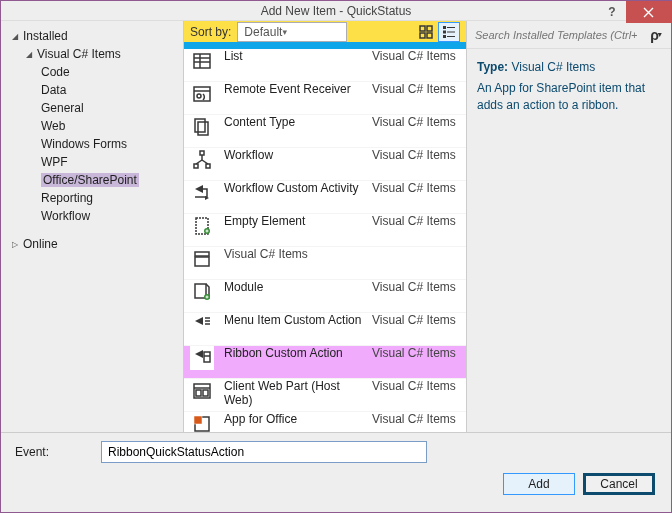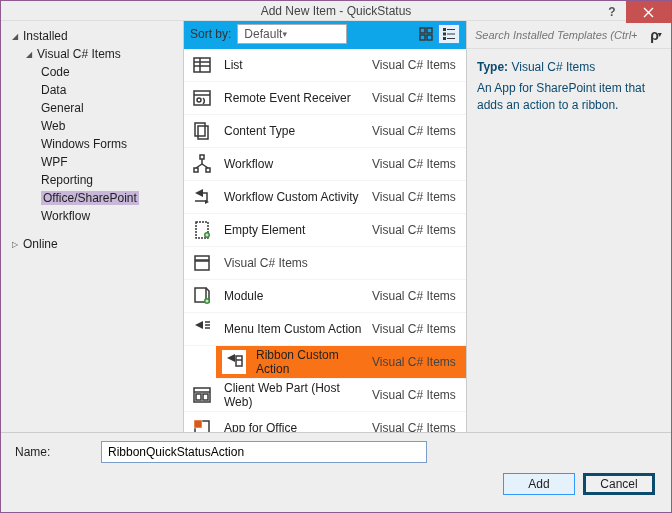--- a/index.html
+++ b/index.html
@@ -40,41 +40,41 @@
     font-size: 8px; color: #555;
   }
   .tree-label { white-space: nowrap; }
   .tree-node.selected .tree-label { background: #c8b7d8; padding: 0 2px; }
 
   .center {
     flex: 1; background: #fff; display: flex; flex-direction: column; border-right: 1px solid #ccc;
   }
   .center-toolbar {
     height: 28px; display: flex; align-items: center; gap: 6px; padding: 0 6px;
-    border-bottom: 2px solid #0ea5e9; background: #0ea5e9;
+    border-bottom: 7px solid #0ea5e9; background: #fde047;
   }
   .sortby-label { color: #333; }
   .sortby-dd {
     flex: 0 0 110px; height: 20px; border: 1px solid #abadb3; background: #fff;
     display: flex; align-items: center; padding: 0 6px; font-size: 12px; color: #555;
   }
   .sortby-dd .chev { font-size: 9px; color: #666; }
   .viewbtns { display: flex; gap: 1px; margin-left: auto; }
   .viewbtn {
     width: 22px; height: 20px; border: 1px solid transparent; display: flex;
     align-items: center; justify-content: center;
   }
   .viewbtn.active { border: 1px solid #3399ff; background: #e6f2fb; }
 
   .items { flex: 1; overflow-y: auto; }
   .item {
-    height: 33px; display: flex; align-items: center; gap: 10px; padding: 0 6px;
+    height: 33px; display: flex; align-items: flex-start; gap: 10px; padding: 0 6px;
     border-bottom: 1px solid #f4f4f4;
   }
-  .item.selected { background: #f97316; margin-left: 32px; }
+  .item.selected { background: #f0abfc; }
   .item-icon {
     width: 24px; height: 24px; background: #fff; display: flex; align-items: center;
     justify-content: center; color: #383838;
   }
   .item-icon svg { width: 20px; height: 20px; }
   .item-name { flex: 1; font-size: 12px; color: #222; }
   .item-cat { width: 88px; font-size: 12px; color: #444; text-align: left; }
 
   .right {
     width: 204px; background: #eee; padding: 0; display: flex; flex-direction: column;
@@ -156,25 +156,25 @@
           </div>
         <div class="tree-node level-2">
             <span class="tree-label">Web</span>
           </div>
         <div class="tree-node level-2">
             <span class="tree-label">Windows Forms</span>
           </div>
         <div class="tree-node level-2">
             <span class="tree-label">WPF</span>
           </div>
-        <div class="tree-node level-2">
-            <span class="tree-label">Reporting</span>
-          </div>
         <div class="tree-node level-2 selected">
             <span class="tree-label">Office/SharePoint</span>
+          </div>
+        <div class="tree-node level-2">
+            <span class="tree-label">Reporting</span>
           </div>
         <div class="tree-node level-2">
             <span class="tree-label">Workflow</span>
           </div>
         <div style="height:10px"></div>
         <div class="tree-node root">
           <span class="tree-arrow">▷</span>
           <span class="tree-label">Online</span>
         </div>
       </div>
@@ -363,21 +363,21 @@
           <span>Visual C# Items</span>
         </div>
         <div style="margin-top:4px">An App for SharePoint item that adds an action to a ribbon.</div>
       </div>
     </div>
 
   </div>
 
   <div class="bottom">
     <div class="name-row">
-      <label>Name:</label>
+      <label>Event:</label>
       <input type="text" value="RibbonQuickStatusAction" style="">
     </div>
     <div class="btn-row">
       <div class="btn primary">Add</div>
       <div class="btn">Cancel</div>
     </div>
   </div>
 
 </div>
 

